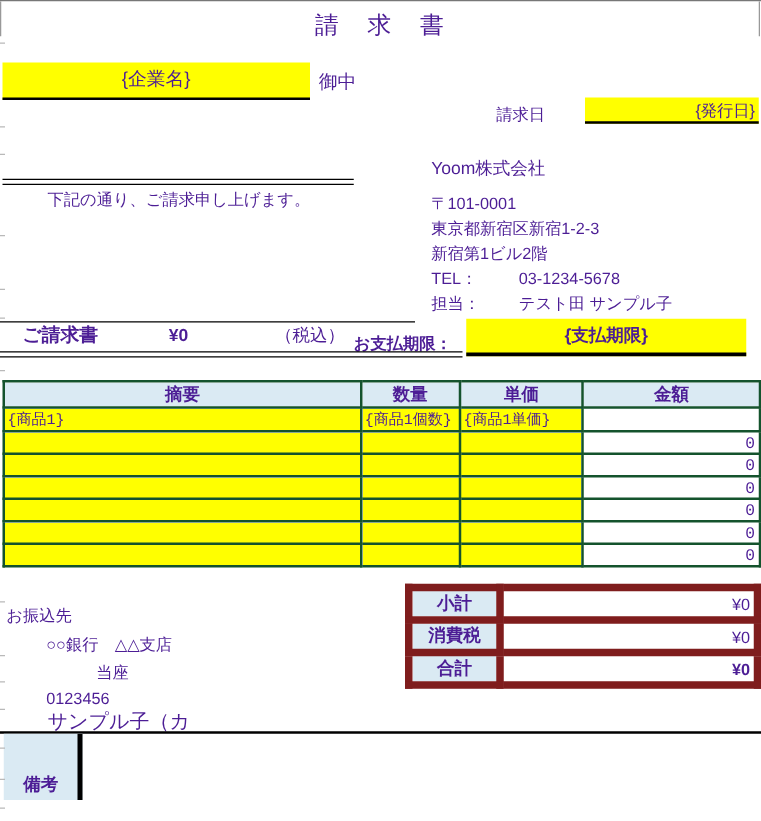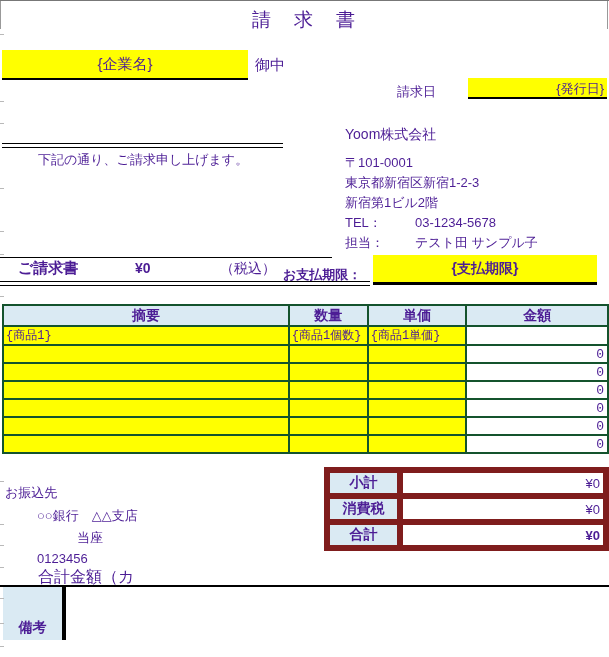--- a/index.html
+++ b/index.html
@@ -174,21 +174,21 @@
         <td class="tlabel">合計</td>
         <td class="tvalue">¥0</td>
       </tr>
     </tbody>
   </table>
 
   <div class="abs bank-label">お振込先</div>
   <div class="abs bank-line1">○○銀行　△△支店</div>
   <div class="abs bank-line2">当座</div>
   <div class="abs bank-line3">0123456</div>
-  <div class="abs bank-line4">合計金額（カ</div>
+  <div class="abs bank-line4">サンプル子（カ</div>
 
   <div class="abs remarks-topline"></div>
   <div class="abs remarks-label">備考</div>
 
   <div class="vhair" style="left:0;"></div>
   <div class="vhair" style="left:607px;"></div>
 <div class="stub" style="top: 33px;"></div>
     <div class="stub" style="top: 100px;"></div>
     <div class="stub" style="top: 122px;"></div>
     <div class="stub" style="top: 187px;"></div>

